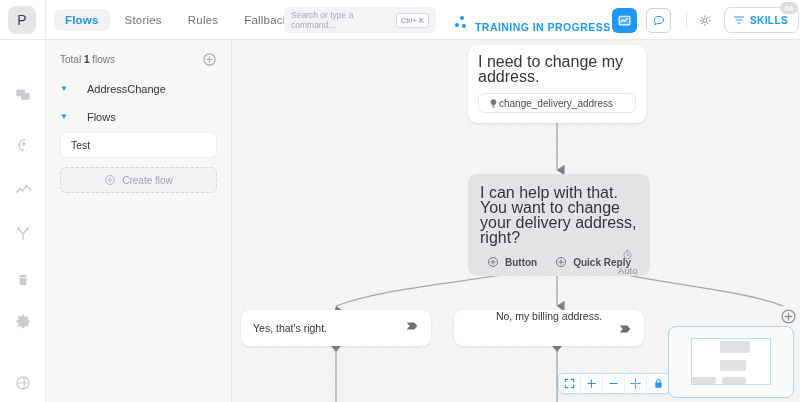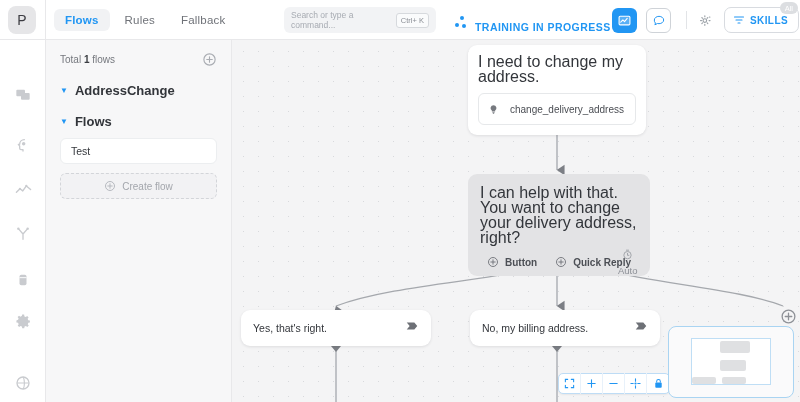--- a/index.html
+++ b/index.html
@@ -97,21 +97,21 @@
   
   .panel {
     position: absolute; left: 46px; top: 40px; width: 186px; height: 362px;
     background: #f7f7f8; border-right: 1px solid #e8e8ea; padding: 12px 14px 0 14px;
   }
   .panel-head { display: flex; align-items: center; justify-content: space-between; }
   .panel-total { font-size: 10px; color: #75787e; }
   .panel-total b { color: #3a3d42; font-weight: 700; }
   .group { margin-top: 16px; }
   .group-head { display: flex; align-items: center; gap: 7px; cursor: pointer; }
-  .group-title { font-size: 13px; color: #32353a; font-weight: 700; }
+  .group-title { font-size: 11px; color: #32353a; font-weight: 400; margin-left: 12px; }
   .chev { color: #2196f3; font-size: 8px; line-height: 8px; }
   .dashed-btn {
     margin-top: 9px; height: 26px; border: 1px dashed #d3d5d9; border-radius: 6px;
     background: #f2f2f4; display: flex; align-items: center; justify-content: center;
     gap: 6px; font-size: 10px; color: #a3a6ac; cursor: pointer;
   }
   .flow-item {
     margin-top: 9px; height: 26px; background: #fff; border-radius: 6px;
     border: 1px solid #eceef0; display: flex; align-items: center; padding: 0 10px;
     font-size: 10.5px; color: #35383d; cursor: pointer;
@@ -128,22 +128,22 @@
   .edges { position: absolute; left: 0; top: 0; width: 568px; height: 362px; }
 
   .node {
     position: absolute; border-radius: 9px; background: #fff;
     box-shadow: 0 1px 3px rgba(20,22,26,.10);
   }
   .node-text { font-size: 16px; color: #33363b; line-height: 15px; }
 
   #node-intent { left: 236px; top: 5px; width: 178px; padding: 9px 10px 10px 10px; }
   .chip {
-    margin-top: 9px; height: 32px; border: 1px solid #e6e8ea; border-radius: 6px;
-    display: flex; align-items: center; gap: 11px; padding: 0 9px;
+    margin-top: 9px; height: 20px; border: 1px solid #e6e8ea; border-radius: 6px;
+    display: flex; align-items: center; gap: 0; padding: 0 9px;
     font-size: 10px; color: #4a4d53; background: #fff;
   }
 
   #node-bot {
     left: 236px; top: 134px; width: 182px; background: #e3e3e5;
     padding: 11px 12px 8px 12px; box-shadow: none;
   }
   .opts { display: flex; gap: 18px; margin-top: 11px; justify-content: center; }
   .opt { display: flex; align-items: center; gap: 6px; font-size: 10px; color: #4c4f55; font-weight: 700; cursor: pointer; }
 
@@ -151,21 +151,21 @@
     position: absolute; left: 386px; top: 209px;
     display: flex; align-items: center; gap: 5px;
     font-size: 9.5px; color: #8d9097; flex-direction: column;
   }
 
   .reply {
     position: absolute; top: 270px; height: 36px; width: 190px;
     display: flex; align-items: center; padding: 0 12px; cursor: pointer;
   }
   #node-yes { left: 9px; }
-  #node-no  { left: 238px; }
+  #node-no  { left: 222px; flex-direction: column; }
   .reply .t { font-size: 10.5px; color: #33363b; }
   .send { margin-left: auto; color: #6d7076; }
 
   .addbtn {
     position: absolute; left: 548px; top: 268px; width: 17px; height: 17px;
     cursor: pointer;
   }
 
   
   .zoombar {
@@ -189,20 +189,21 @@
 <body>
 
 <div class="app">
 
   <div class="topbar">
     <div class="avatar">P</div>
     <div class="topdivider"></div>
 
     <div class="tabs">
       <div class="tab active">Flows</div>
+      <div class="tab">Stories</div>
       <div class="tab">Rules</div>
       <div class="tab">Fallback</div>
     </div>
 
     <div class="search">
       <div class="ph">Search or type a command...</div>
       <div class="kbd">Ctrl+ K</div>
     </div>
 
     <div class="training">

